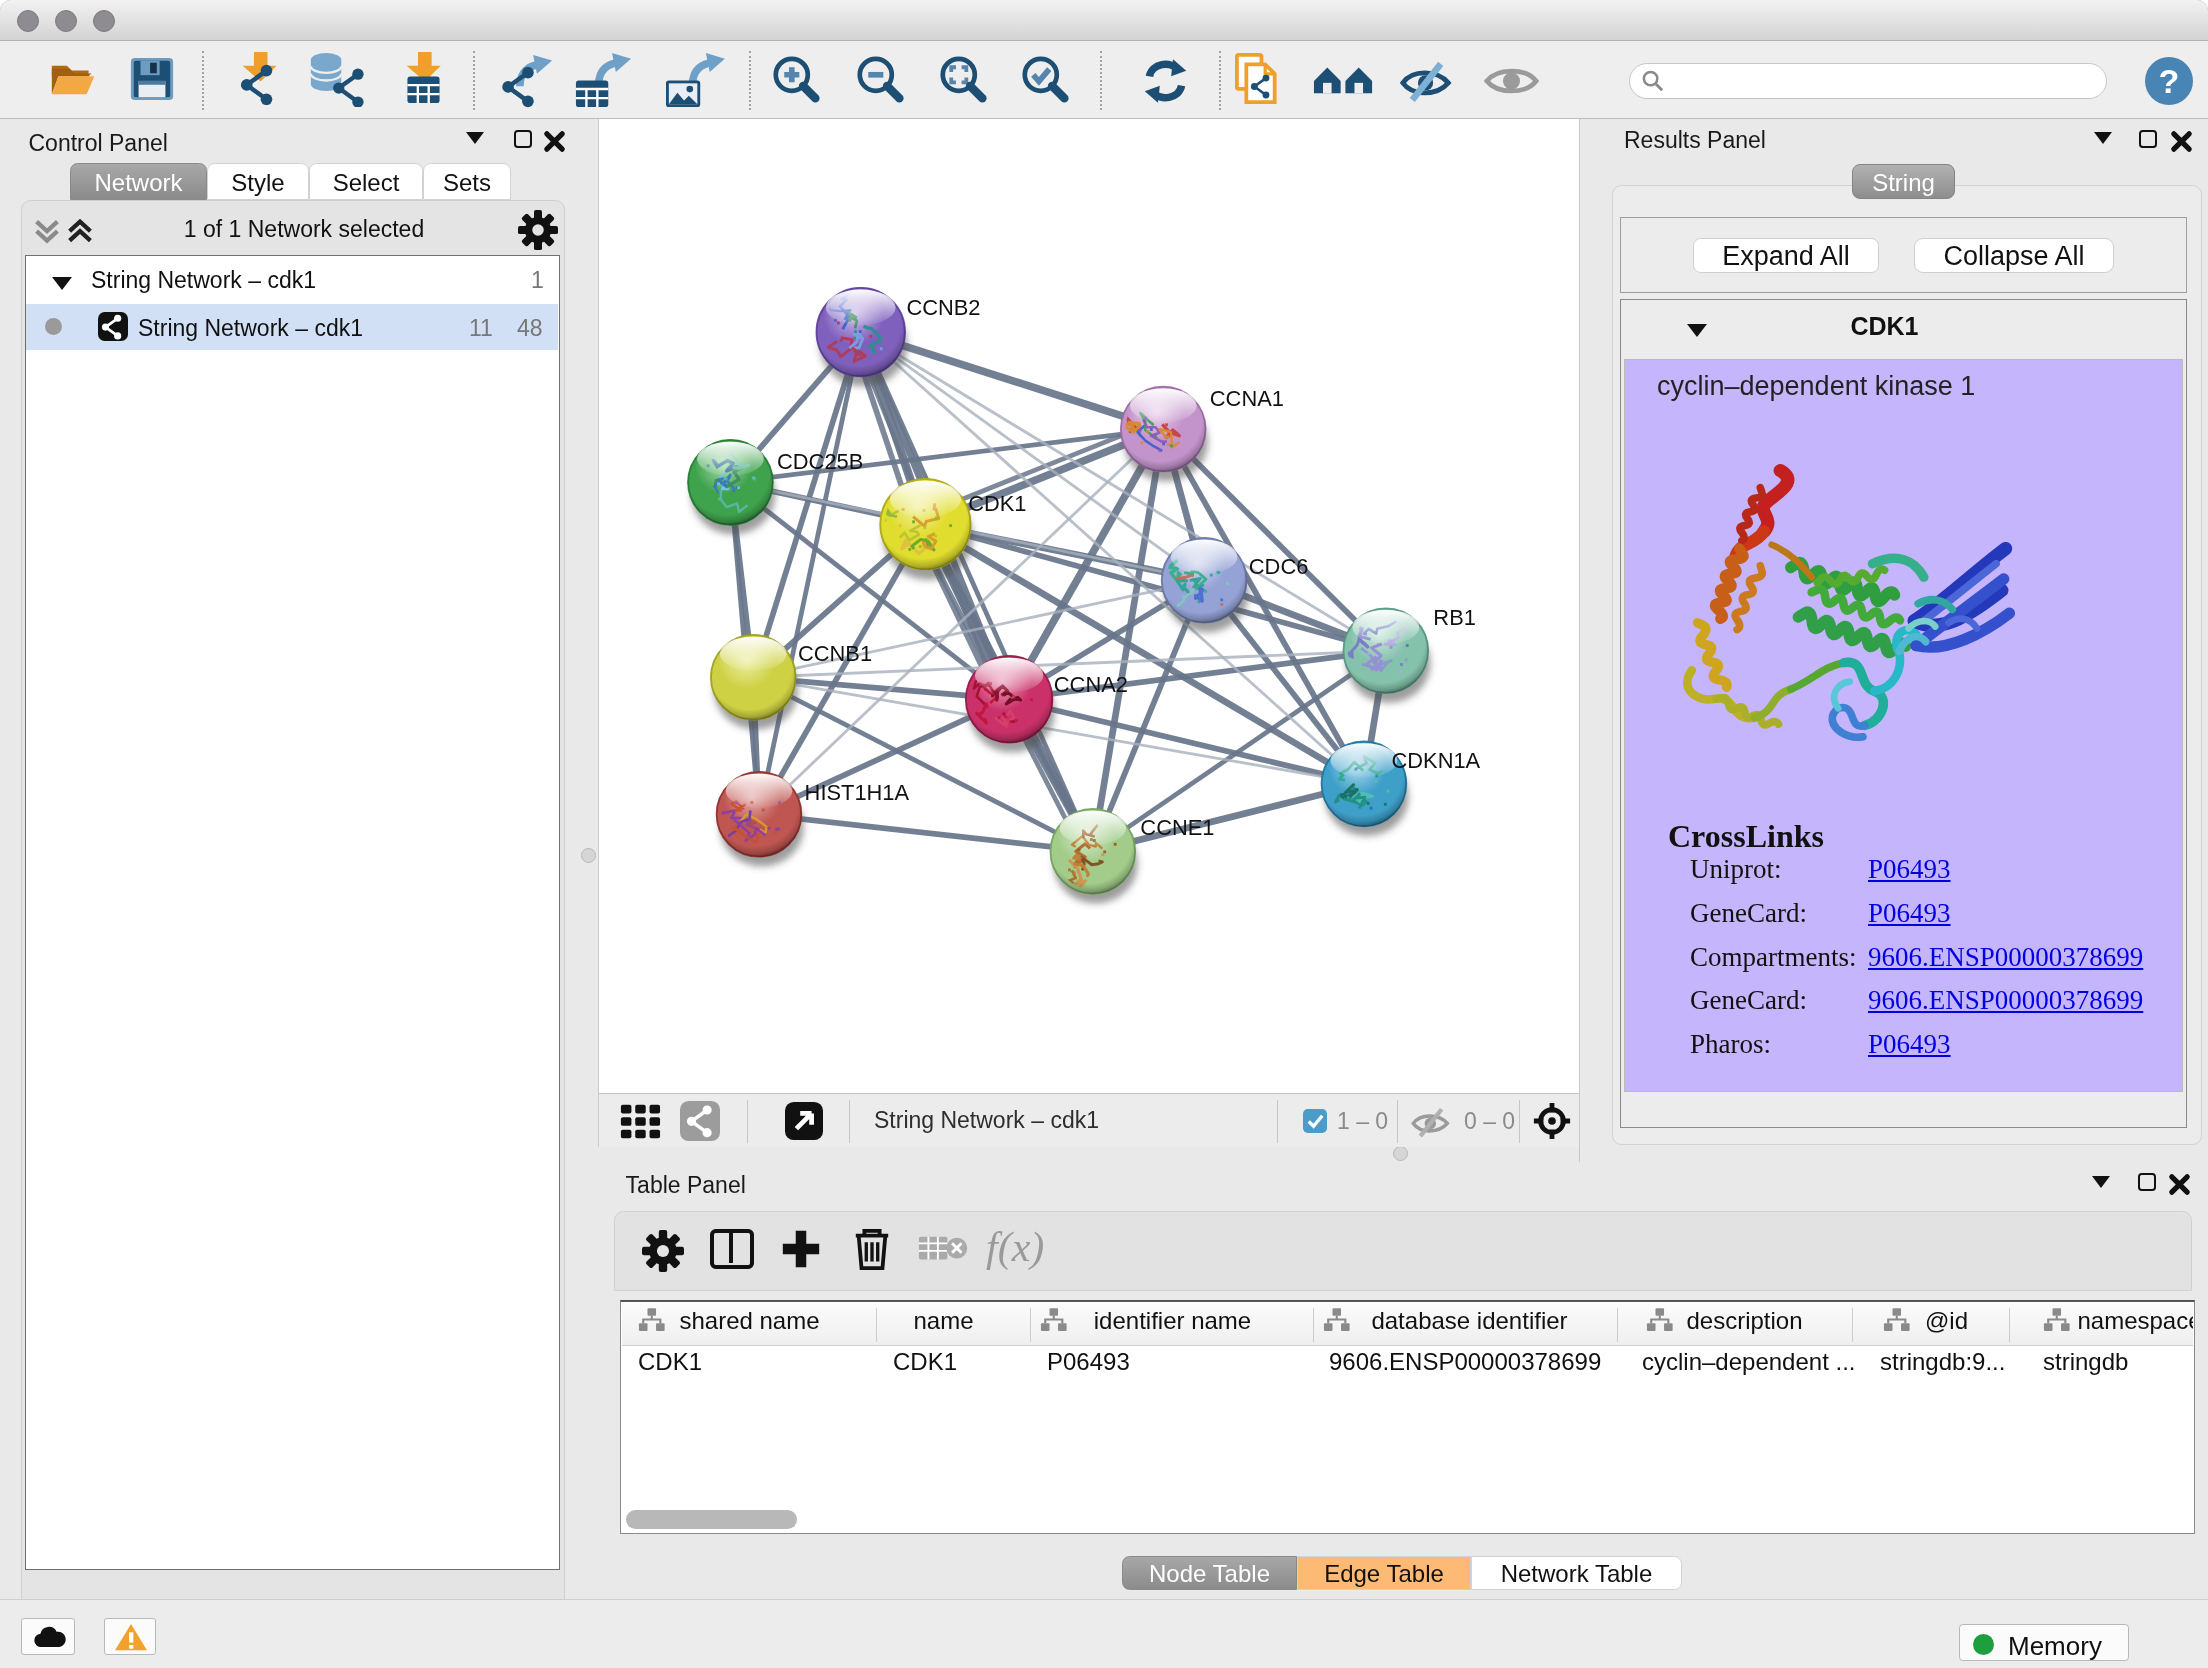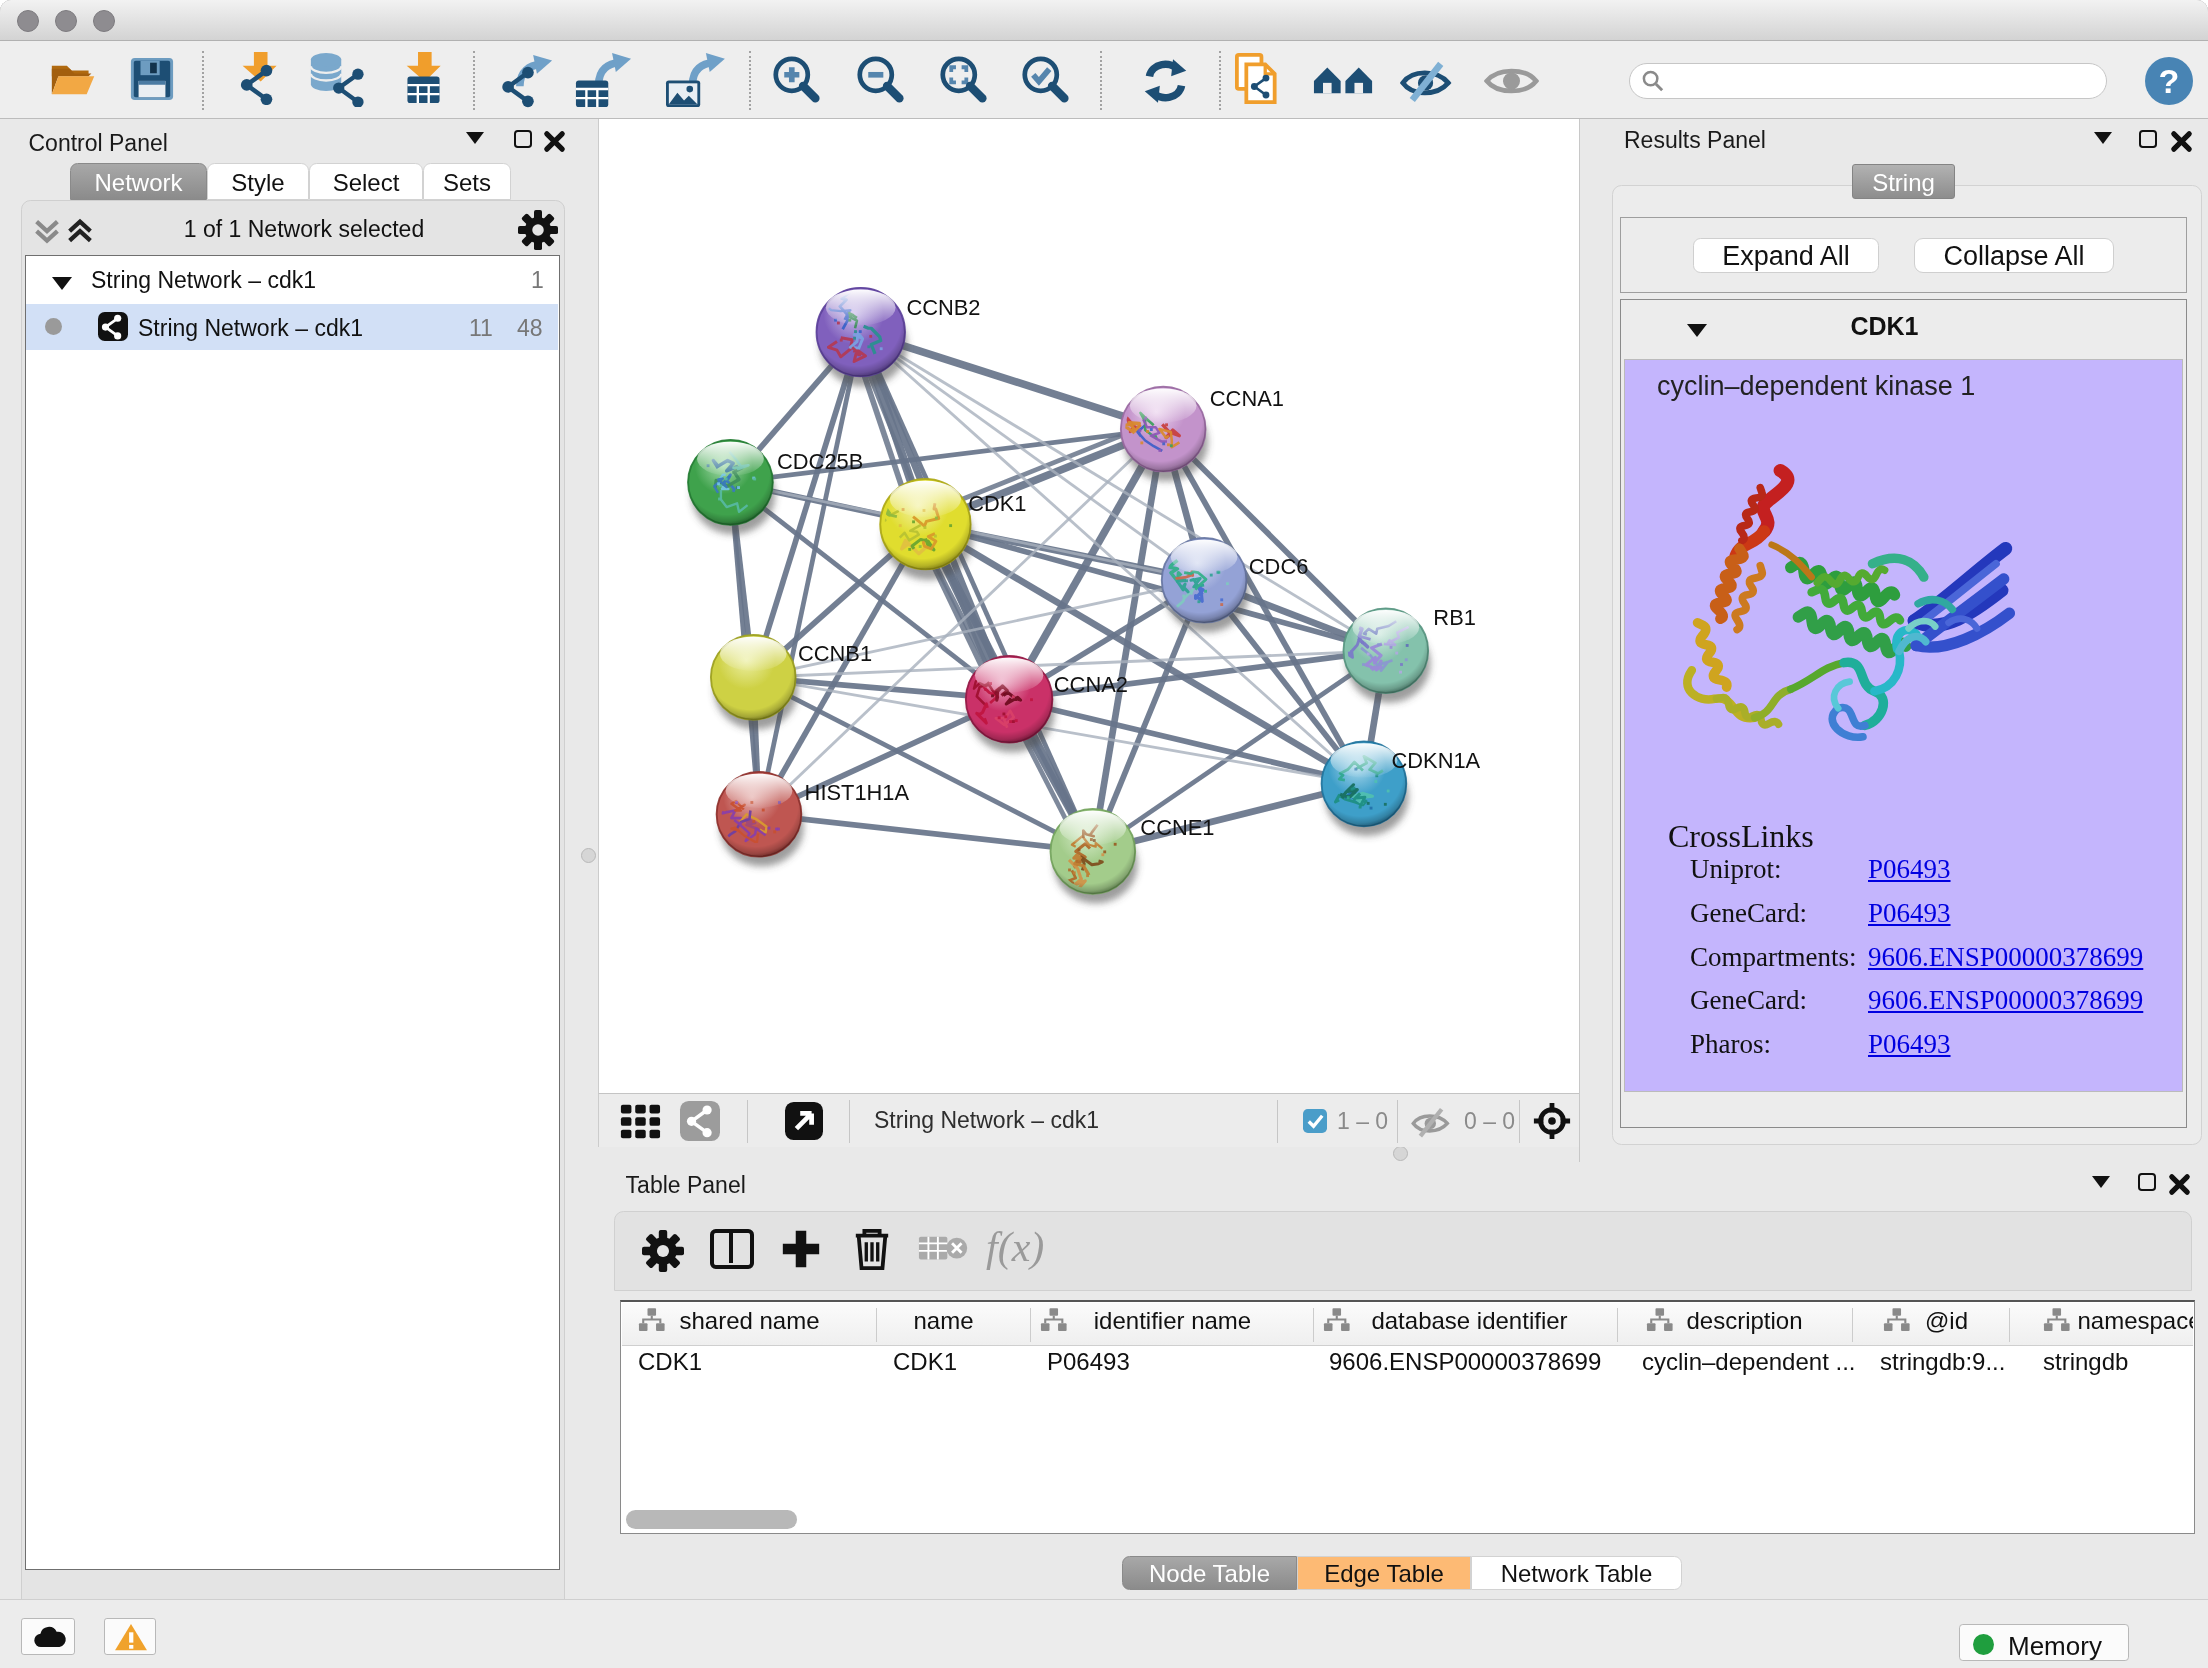--- a/index.html
+++ b/index.html
@@ -708,21 +708,21 @@
       </svg>
     </div>
     <div class="abs" style="left:1579px;top:119px;width:630px;height:1043px;background:#e9e9e9;border-left:1px solid #c8c8c8">
       <div class="abs panelhead" style="left:44px;top:7.6px">Results Panel</div>
       <div style="position:absolute;left:514px;top:13.3px;width:0;height:0;border-left:9.5px solid transparent;border-right:9.5px solid transparent;border-top:12.4px solid #111"></div>
       <div style="position:absolute;left:559px;top:10.5px;width:18px;height:18px;border:2.9px solid #111;border-radius:3.8px"></div>
       <svg width="23" height="23" viewBox="0 0 24 24" style="position:absolute;left:590px;top:10.5px">
         <path d="M4 4 L20 20 M20 4 L4 20" stroke="#111" stroke-width="5.5" stroke-linecap="round"></path>
       </svg>
       <div class="abs" style="left:32px;top:66px;width:590px;height:960px;background:#ececec;border:1px solid #d2d2d2;border-radius:9.5px"></div>
-      <div class="abs" style="left:272px;top:45px;width:103px;height:35px;background:linear-gradient(#b2b2b2,#8d8d8d);border:1px solid #848484;border-radius:3px;color:#fff;font-size:24px;text-align:center;line-height:35px">String</div>
+      <div class="abs" style="left:272px;top:45px;width:103px;height:35px;background:linear-gradient(#b2b2b2,#8d8d8d);border:1px solid #848484;border-radius:8px;color:#fff;font-size:24px;text-align:center;line-height:35px">String</div>
       <div class="abs" style="left:40px;top:98px;width:567px;height:76px;border:1px solid #9e9e9e"></div>
       <div class="abs" style="left:113px;top:119px;width:186px;height:35px;background:#fff;border:1px solid #cfcfcf;border-radius:7.6px;font-size:27px;text-align:center;line-height:35px;color:#111">Expand All</div>
       <div class="abs" style="left:334px;top:119px;width:200px;height:35px;background:#fff;border:1px solid #cfcfcf;border-radius:9px;font-size:27px;text-align:center;line-height:35px;color:#111">Collapse All</div>
       <div class="abs" style="left:40px;top:180px;width:567px;height:829px;border:1.9px solid #8a8a8a"></div>
       <div style="position:absolute;left:107px;top:205px;width:0;height:0;border-left:10.5px solid transparent;border-right:10.5px solid transparent;border-top:13.3px solid #111"></div>
       <div class="abs" style="left:143px;top:193px;width:323px;font-size:25px;font-weight:bold;color:#111;text-align:center">CDK1</div>
       <div class="abs" style="left:44px;top:240px;width:559px;height:733px;background:#c4b5fd;border:1px solid #bbbbbb">
         <div class="abs" style="left:32px;top:10.5px;font-size:27px;color:#222">cyclin–dependent kinase 1</div>
       </div>
       <svg width="367" height="293" viewBox="0 0 386 308" style="position:absolute;left:89px;top:342px">
@@ -750,21 +750,21 @@
         <path d="M260 194 C292 202 332 180 358 160" fill="none" stroke="#3450cc" stroke-width="12" stroke-linecap="round"></path>
         <path d="M344 108 C316 130 292 150 268 168" fill="none" stroke="#4a66d8" stroke-width="8" stroke-linecap="round"></path>
         <path d="M242 200 C250 184 262 180 270 190" fill="none" stroke="#50b8d0" stroke-width="8" stroke-linecap="round"></path>
         <path d="M178 260 C168 248 176 234 190 232" fill="none" stroke="#58c8d8" stroke-width="7" stroke-linecap="round"></path>
         <path d="M252 176 C262 166 274 166 280 174" fill="none" stroke="#78d0c8" stroke-width="7" stroke-linecap="round"></path>
         <path d="M156.0,128.0 Q156.0,128.0 160.2,123.4 Q164.5,118.8 170.2,126.1 Q176.0,133.4 179.8,124.9 Q183.5,116.3 189.2,123.6 Q195.0,130.9 198.8,122.4 Q202.5,113.8 208.2,121.1 Q214.0,128.4 217.8,119.9 Q221.5,111.3 226.7,114.7" fill="none" stroke="#55aa30" stroke-width="8" stroke-linecap="round"></path>
         <path d="M108 88 C128 96 140 110 150 122" fill="none" stroke="#bb7718" stroke-width="7" stroke-linecap="round"></path>
         <path d="M262 150 C276 142 290 146 298 156" fill="none" stroke="#30a8a0" stroke-width="8" stroke-linecap="round"></path>
         <path d="M294 170 C306 162 318 166 324 176" fill="none" stroke="#4a66d8" stroke-width="7" stroke-linecap="round"></path>
       </svg>
-      <div class="abs" style="left:88px;top:699px;font-family:'Liberation Serif',serif;font-size:32px;font-weight:normal;color:#111">CrossLinks</div>
+      <div class="abs" style="left:88px;top:699px;font-family:'Liberation Serif',serif;font-size:32px;font-weight:bold;color:#111">CrossLinks</div>
       <div class="abs" style="left:110px;top:735px;font-family:'Liberation Serif',serif;font-size:27px;color:#111">Uniprot:</div>
       <div class="abs" style="left:288px;top:735px;font-family:'Liberation Serif',serif;font-size:27px;color:#0000e0;text-decoration:underline">P06493</div>
       <div class="abs" style="left:110px;top:779px;font-family:'Liberation Serif',serif;font-size:27px;color:#111">GeneCard:</div>
       <div class="abs" style="left:288px;top:779px;font-family:'Liberation Serif',serif;font-size:27px;color:#0000e0;text-decoration:underline">P06493</div>
       <div class="abs" style="left:110px;top:823px;font-family:'Liberation Serif',serif;font-size:27px;color:#111">Compartments:</div>
       <div class="abs" style="left:288px;top:823px;font-family:'Liberation Serif',serif;font-size:27px;color:#0000e0;text-decoration:underline">9606.ENSP00000378699</div>
       <div class="abs" style="left:110px;top:866px;font-family:'Liberation Serif',serif;font-size:27px;color:#111">GeneCard:</div>
       <div class="abs" style="left:288px;top:866px;font-family:'Liberation Serif',serif;font-size:27px;color:#0000e0;text-decoration:underline">9606.ENSP00000378699</div>
       <div class="abs" style="left:110px;top:910px;font-family:'Liberation Serif',serif;font-size:27px;color:#111">Pharos:</div>
       <div class="abs" style="left:288px;top:910px;font-family:'Liberation Serif',serif;font-size:27px;color:#0000e0;text-decoration:underline">P06493</div>

